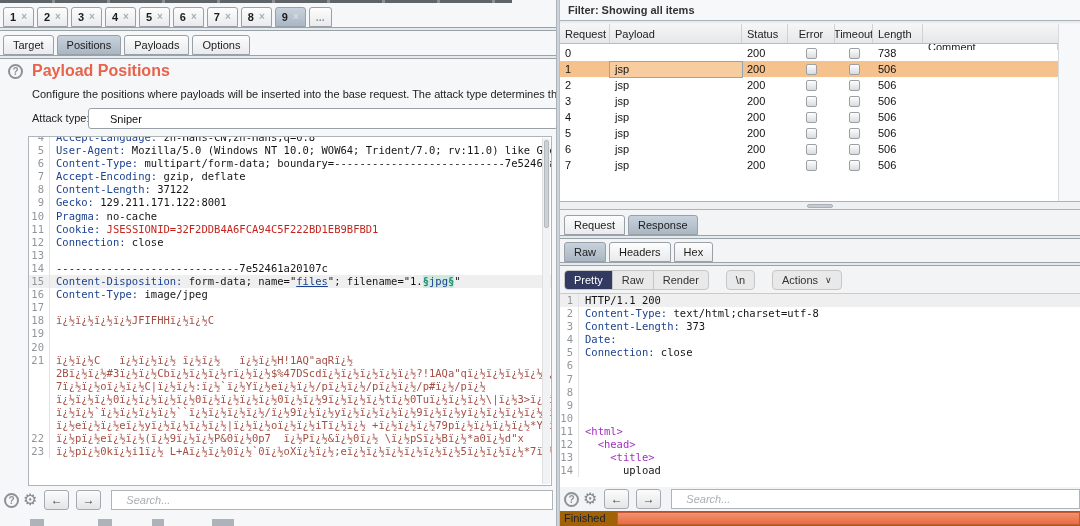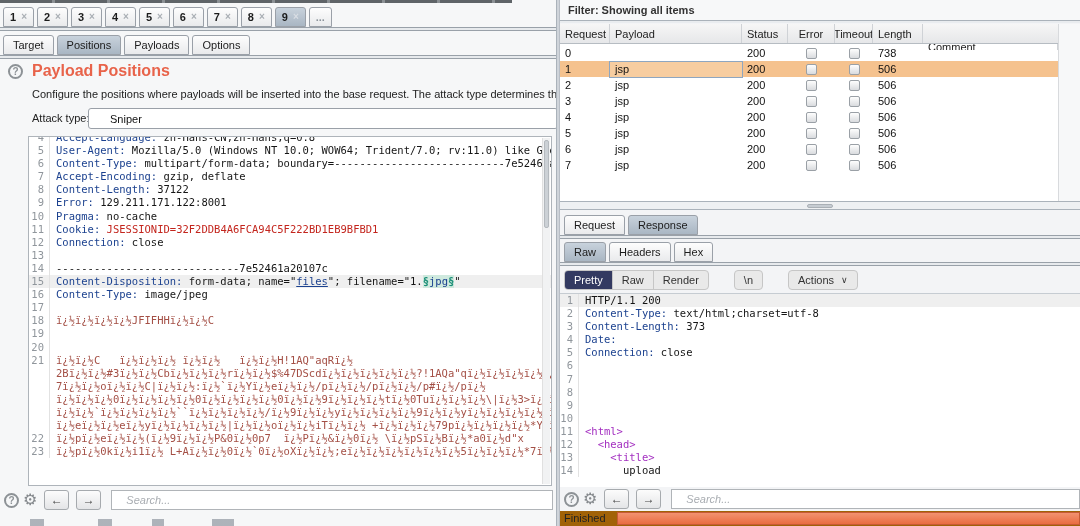--- a/index.html
+++ b/index.html
@@ -97,21 +97,21 @@
   .vscroll { position:absolute; top:24px; right:0; width:22px; height:177px; background:#f7f8f9; border-left:1px solid #d8dadd; }
   .hsplit { position:absolute; left:0; top:201px; right:0; height:9px; background:#eef0f2;
     border-top:1px solid #aab2ba; border-bottom:1px solid #aab2ba; display:flex; align-items:center; justify-content:center; }
   .hsplit .grip { width:26px; height:4px; background:#c6ccd2; border:1px solid #aab0b6; border-radius:2px; }
 
   
   .viewtabs { left:4px; top:212px; height:23px; }
   .g3 { top:235px; } .g4 { top:262px; }
   .subtabs { left:4px; top:240px; height:22px; }
   .prettybar { position:absolute; left:0; top:266px; right:0; height:27px; background:#f3f4f6;
-    display:flex; align-items:center; gap:25px; padding:0 4px; }
+    display:flex; align-items:center; gap:17px; padding:0 4px; }
   .seg { display:inline-flex; border:1px solid #c6c6c6; border-radius:4px; overflow:hidden; background:#e9e9e9; }
   .sbtn { padding:3px 9px; font-size:11px; color:#333; border-right:1px solid #c6c6c6; }
   .sbtn:last-child { border-right:none; }
   .sbtn.on { background:#333a61; color:#fff; }
   .mini-btn, .actions-btn { display:inline-flex; align-items:center; padding:3px 9px; font-size:11px; color:#333;
     border:1px solid #c6c6c6; border-radius:4px; background:#e9e9e9; gap:7px; }
   .chev { font-size:9px; color:#333; }
 
   
   .statusbar { position:absolute; left:0; top:511px; right:0; height:15px; background:#a16207;
@@ -194,21 +194,21 @@
     <span>Sniper</span>
   </div>
 
   <div class="codebox req-editor">
     <div>
         <div class="code-line"><span class="ln">4</span><span class="tk-name">Accept-Language:</span><span class="tk-plain"> zh-Hans-CN,zh-Hans;q=0.8</span></div>
         <div class="code-line"><span class="ln">5</span><span class="tk-name">User-Agent:</span><span class="tk-plain"> Mozilla/5.0 (Windows NT 10.0; WOW64; Trident/7.0; rv:11.0) like Gecko</span></div>
         <div class="code-line"><span class="ln">6</span><span class="tk-name">Content-Type:</span><span class="tk-plain"> multipart/form-data; boundary=---------------------------7e52461a20107c</span></div>
         <div class="code-line"><span class="ln">7</span><span class="tk-name">Accept-Encoding:</span><span class="tk-plain"> gzip, deflate</span></div>
         <div class="code-line"><span class="ln">8</span><span class="tk-name">Content-Length:</span><span class="tk-plain"> 37122</span></div>
-        <div class="code-line"><span class="ln">9</span><span class="tk-name">Error:</span><span class="tk-plain"> 129.211.171.122:8001</span></div>
+        <div class="code-line"><span class="ln">9</span><span class="tk-name">Gecko:</span><span class="tk-plain"> 129.211.171.122:8001</span></div>
         <div class="code-line"><span class="ln">10</span><span class="tk-name">Pragma:</span><span class="tk-plain"> no-cache</span></div>
         <div class="code-line"><span class="ln">11</span><span class="tk-name">Cookie:</span><span class="tk-plain"> </span><span class="tk-red">JSESSIONID=32F2DDB4A6FCA94C5F222BD1EB9BFBD1</span></div>
         <div class="code-line"><span class="ln">12</span><span class="tk-name">Connection:</span><span class="tk-plain"> close</span></div>
         <div class="code-line"><span class="ln">13</span></div>
         <div class="code-line"><span class="ln">14</span><span class="tk-plain">-----------------------------7e52461a20107c</span></div>
         <div class="code-line line-hl"><span class="ln">15</span><span class="tk-name">Content-Disposition:</span><span class="tk-plain"> form-data; name="</span><span class="tk-str">files</span><span class="tk-plain">"; filename="1.</span><span class="tk-mark">§</span><span class="tk-hlv">jpg</span><span class="tk-mark">§</span><span class="tk-plain">"</span></div>
         <div class="code-line"><span class="ln">16</span><span class="tk-name">Content-Type:</span><span class="tk-plain"> image/jpeg</span></div>
         <div class="code-line"><span class="ln">17</span></div>
         <div class="code-line"><span class="ln">18</span><span class="tk-garble">ï¿½ï¿½ï¿½ï¿½JFIFHHï¿½ï¿½C</span></div>
         <div class="code-line"><span class="ln">19</span></div>

